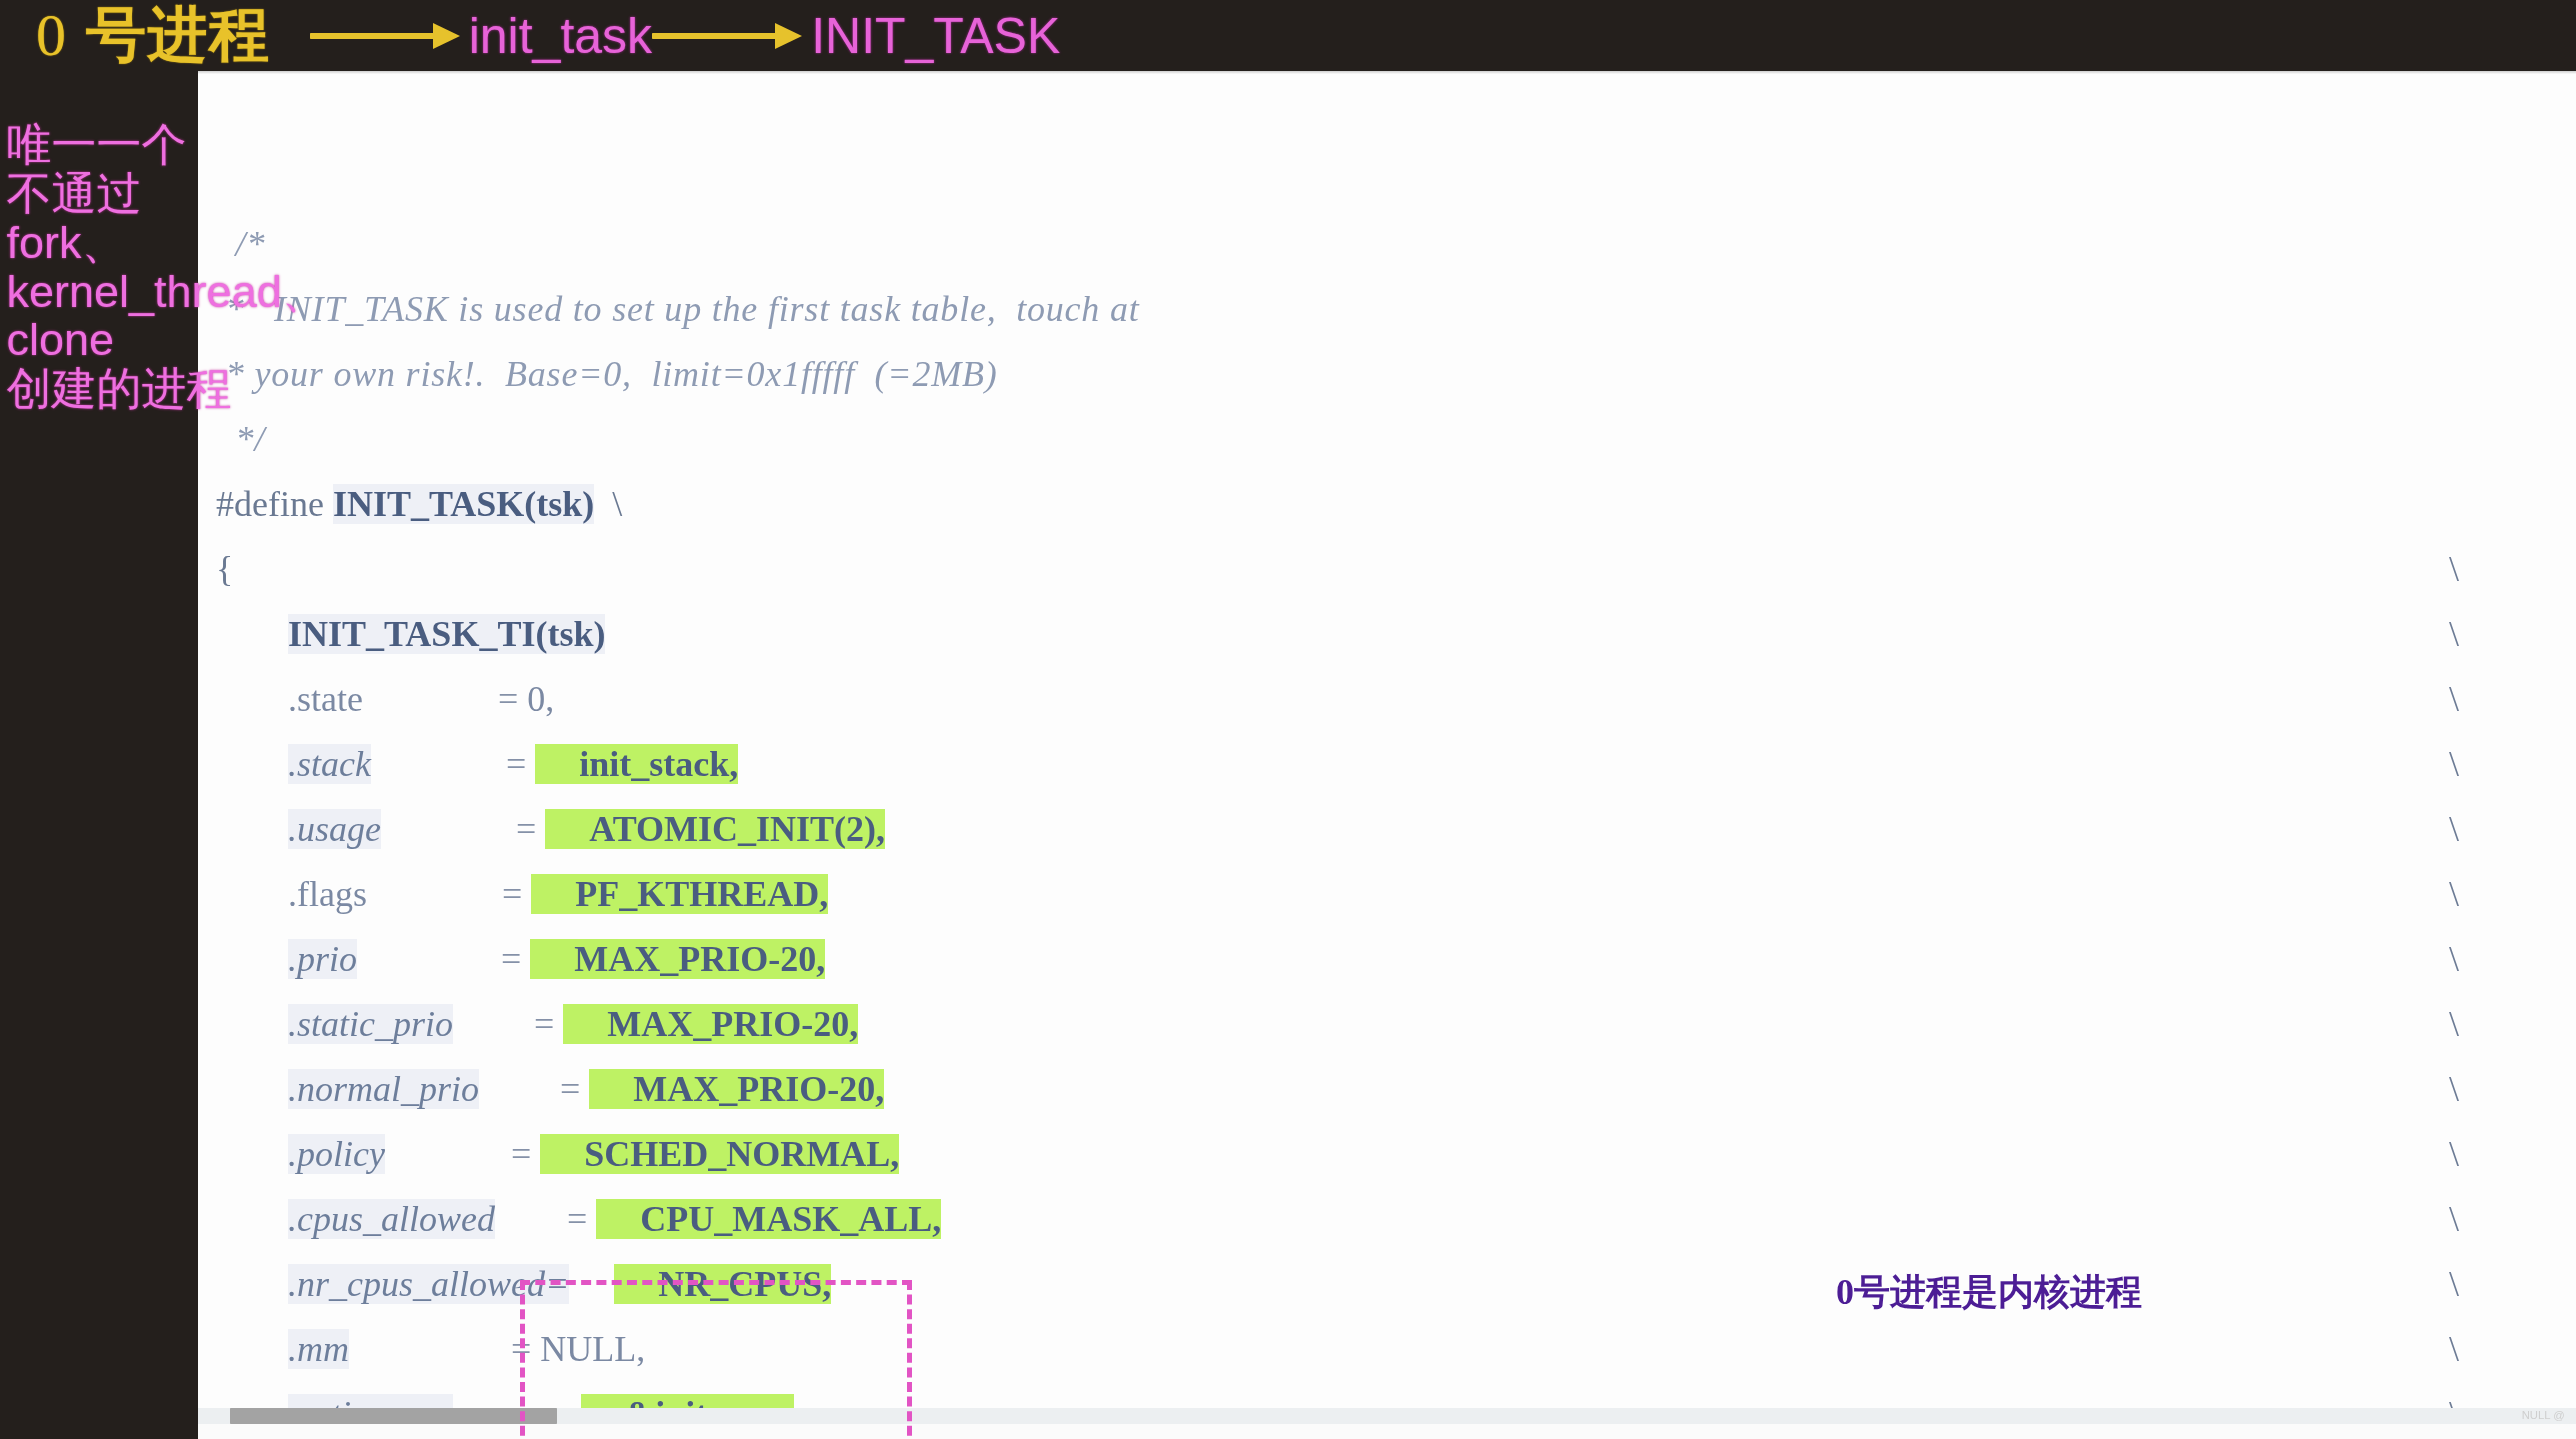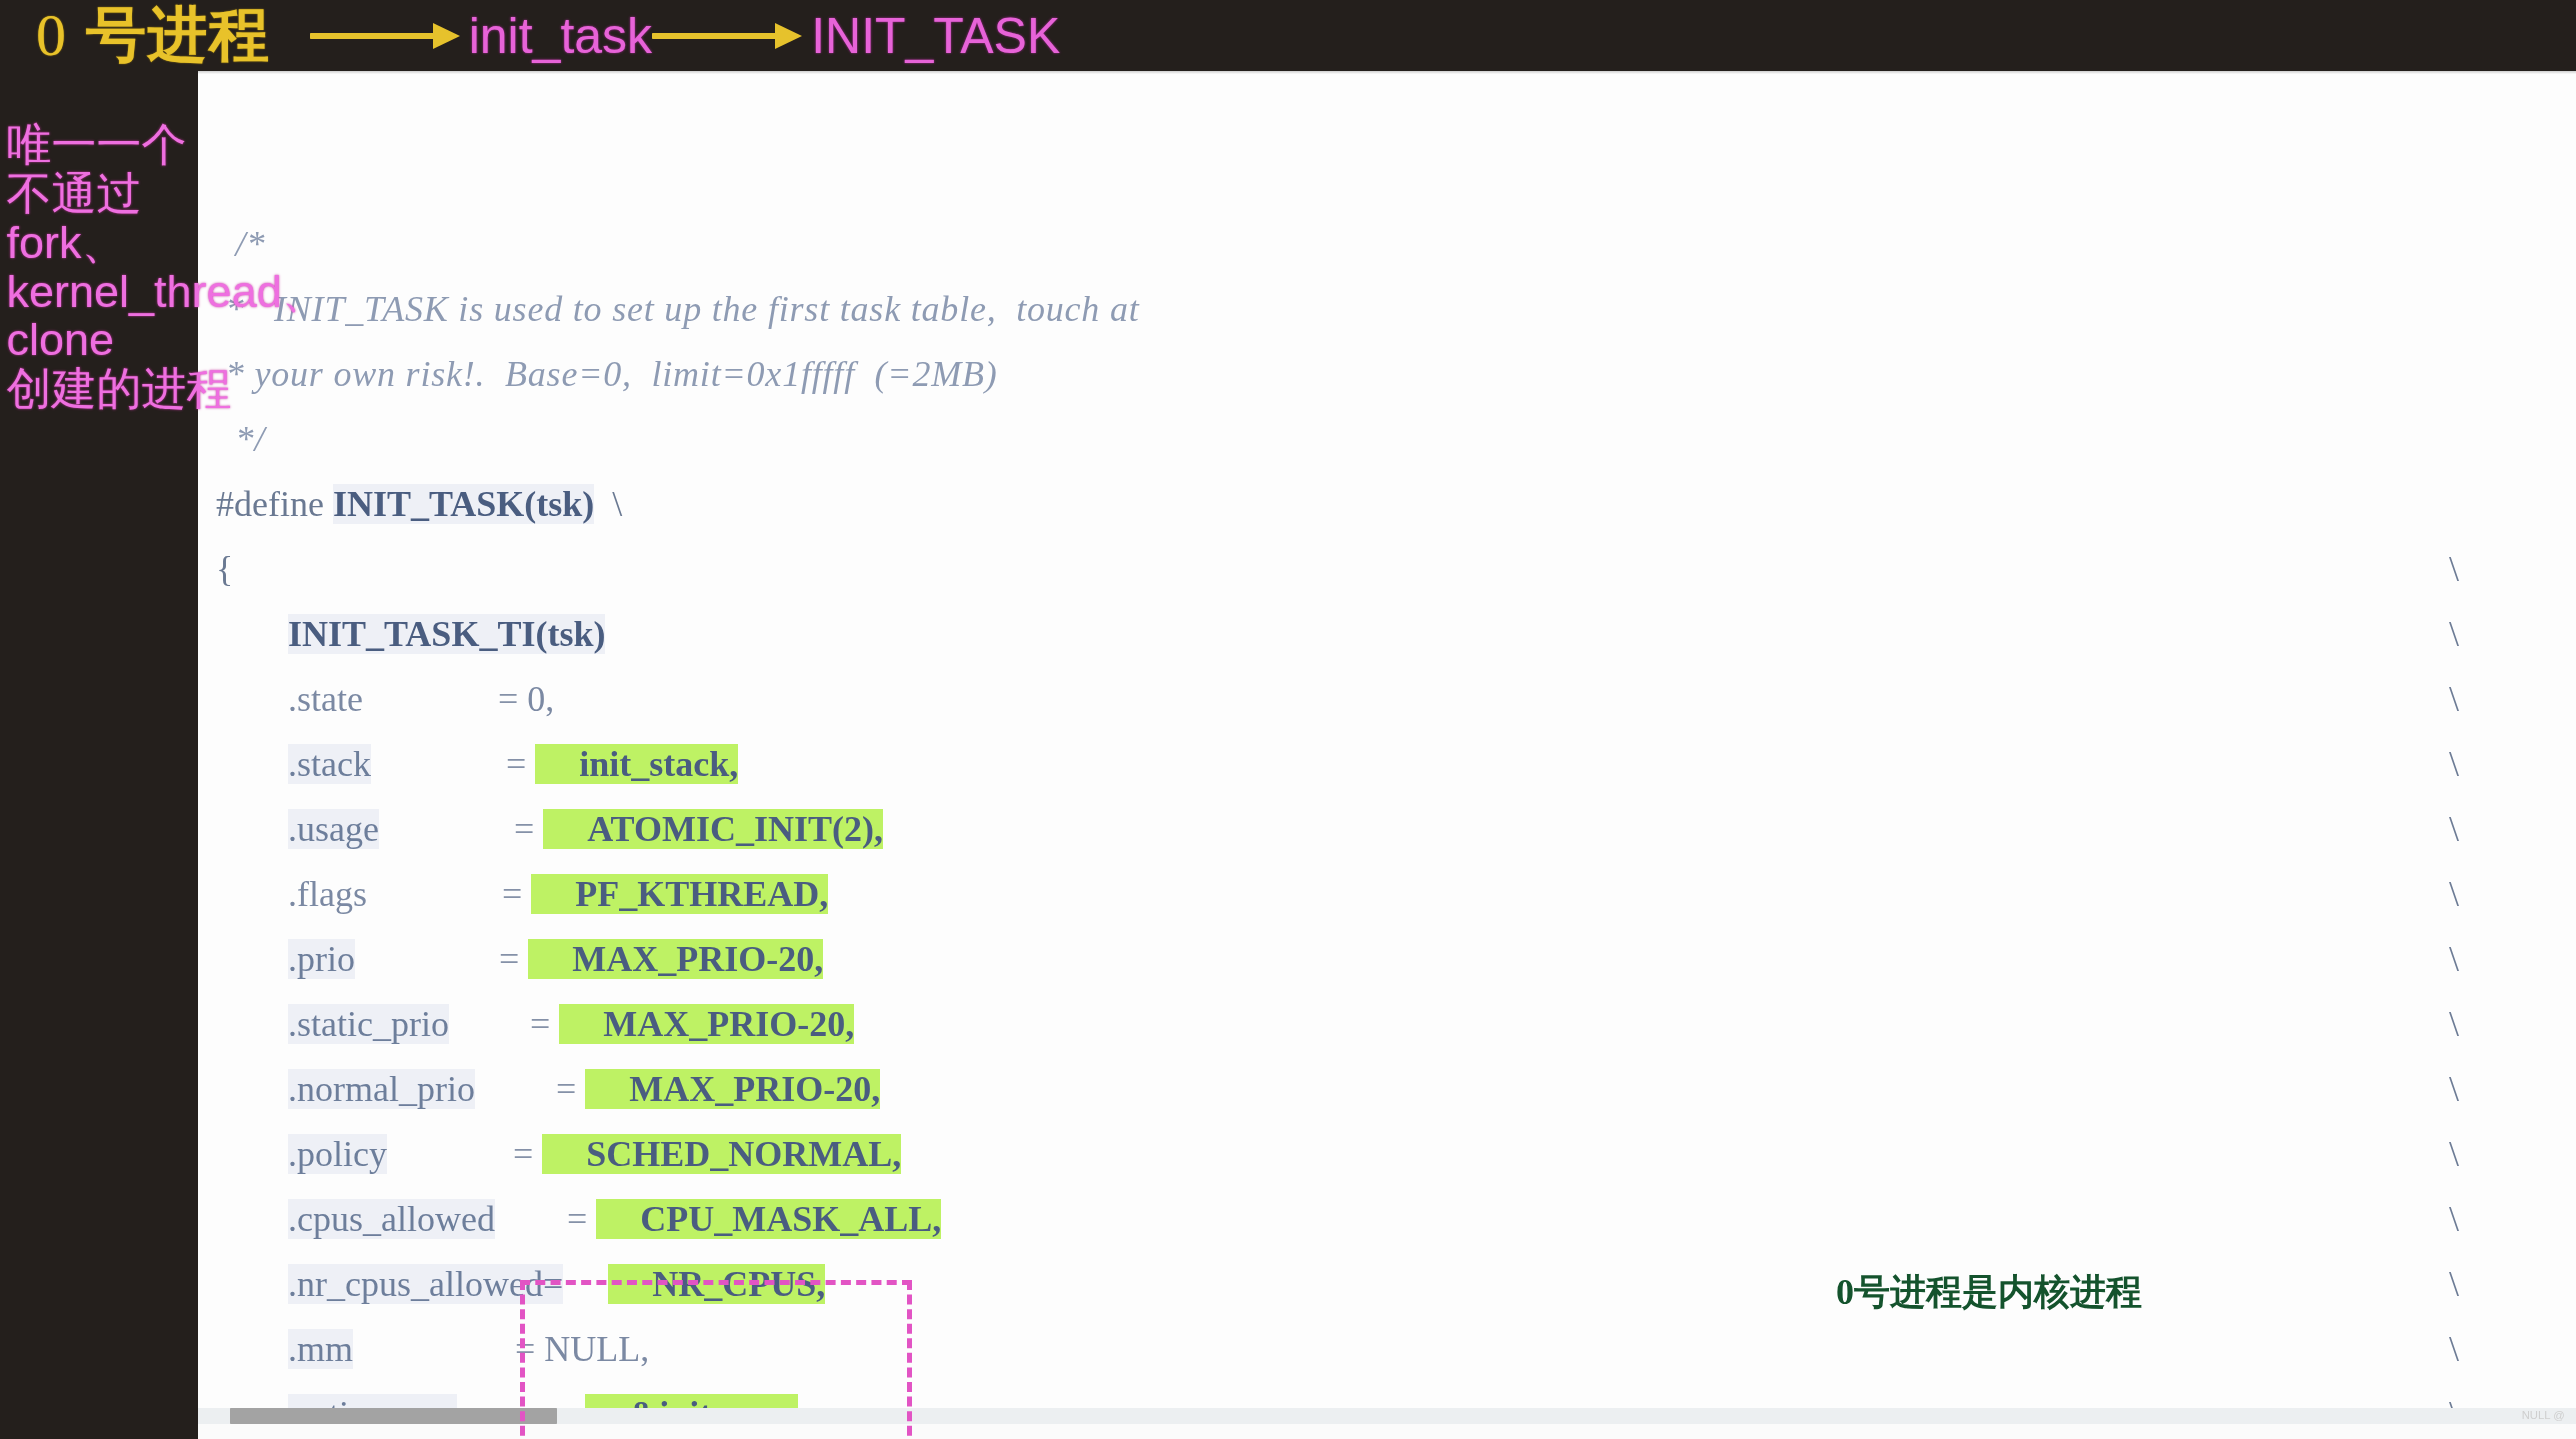--- a/index.html
+++ b/index.html
@@ -133,20 +133,21 @@
   .ident-bold {
     color: #4a5d80;
     font-weight: 700;
     background: #eef0f6;
     font-family: "Liberation Serif", serif;
   }
   .field {
     color: #6d7e9b;
     background: #eef0f6;
     font-family: "Liberation Serif", serif;
+    font-style: italic;
   }
   .val {
     color: #4a5d80;
     font-weight: 700;
     background: #bef264;
     font-family: Liberation Serif, serif;
     padding-left: 44px;
   }
   .val-plain {
     color: #7b89a3;
@@ -175,21 +176,21 @@
     border: 5.7px dashed #e254c4;
     box-sizing: border-box;
     z-index: 8;
   }
 
   
   #red-note {
     position: absolute;
     left: 1638px;
     top: 1197px;
-    color: #14532d;
+    color: #4c1d95;
     font-size: 36px;
     font-weight: 700;
     font-family: "Liberation Serif", serif;
     white-space: nowrap;
     z-index: 9;
   }
 
   
   #hscroll {
     position: absolute;

